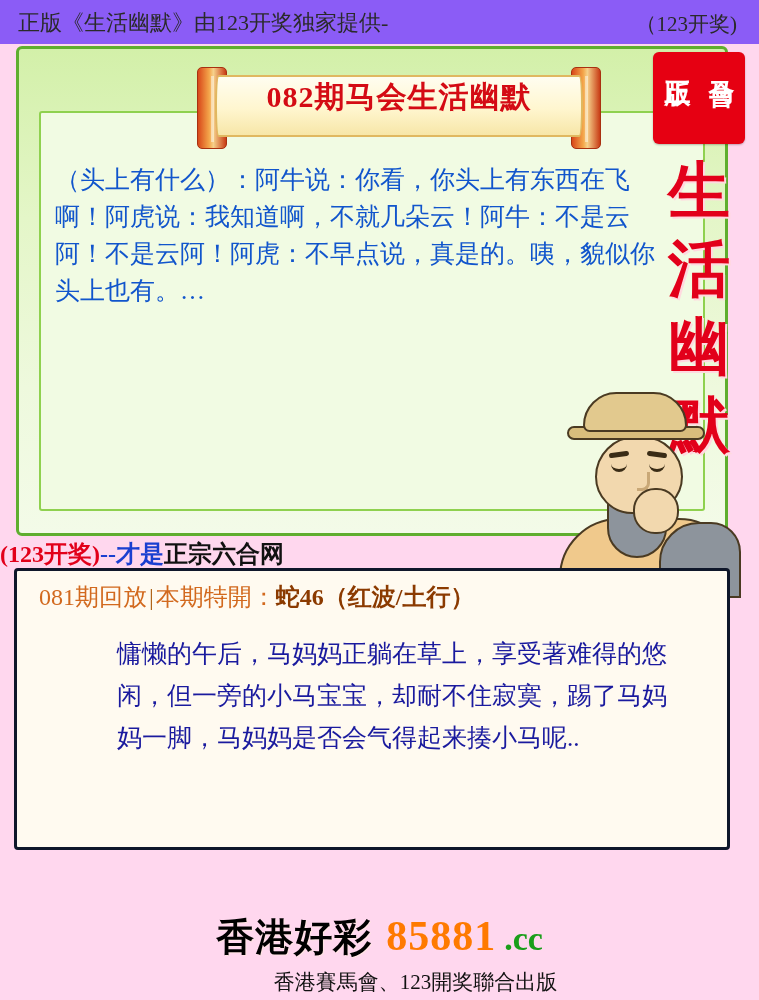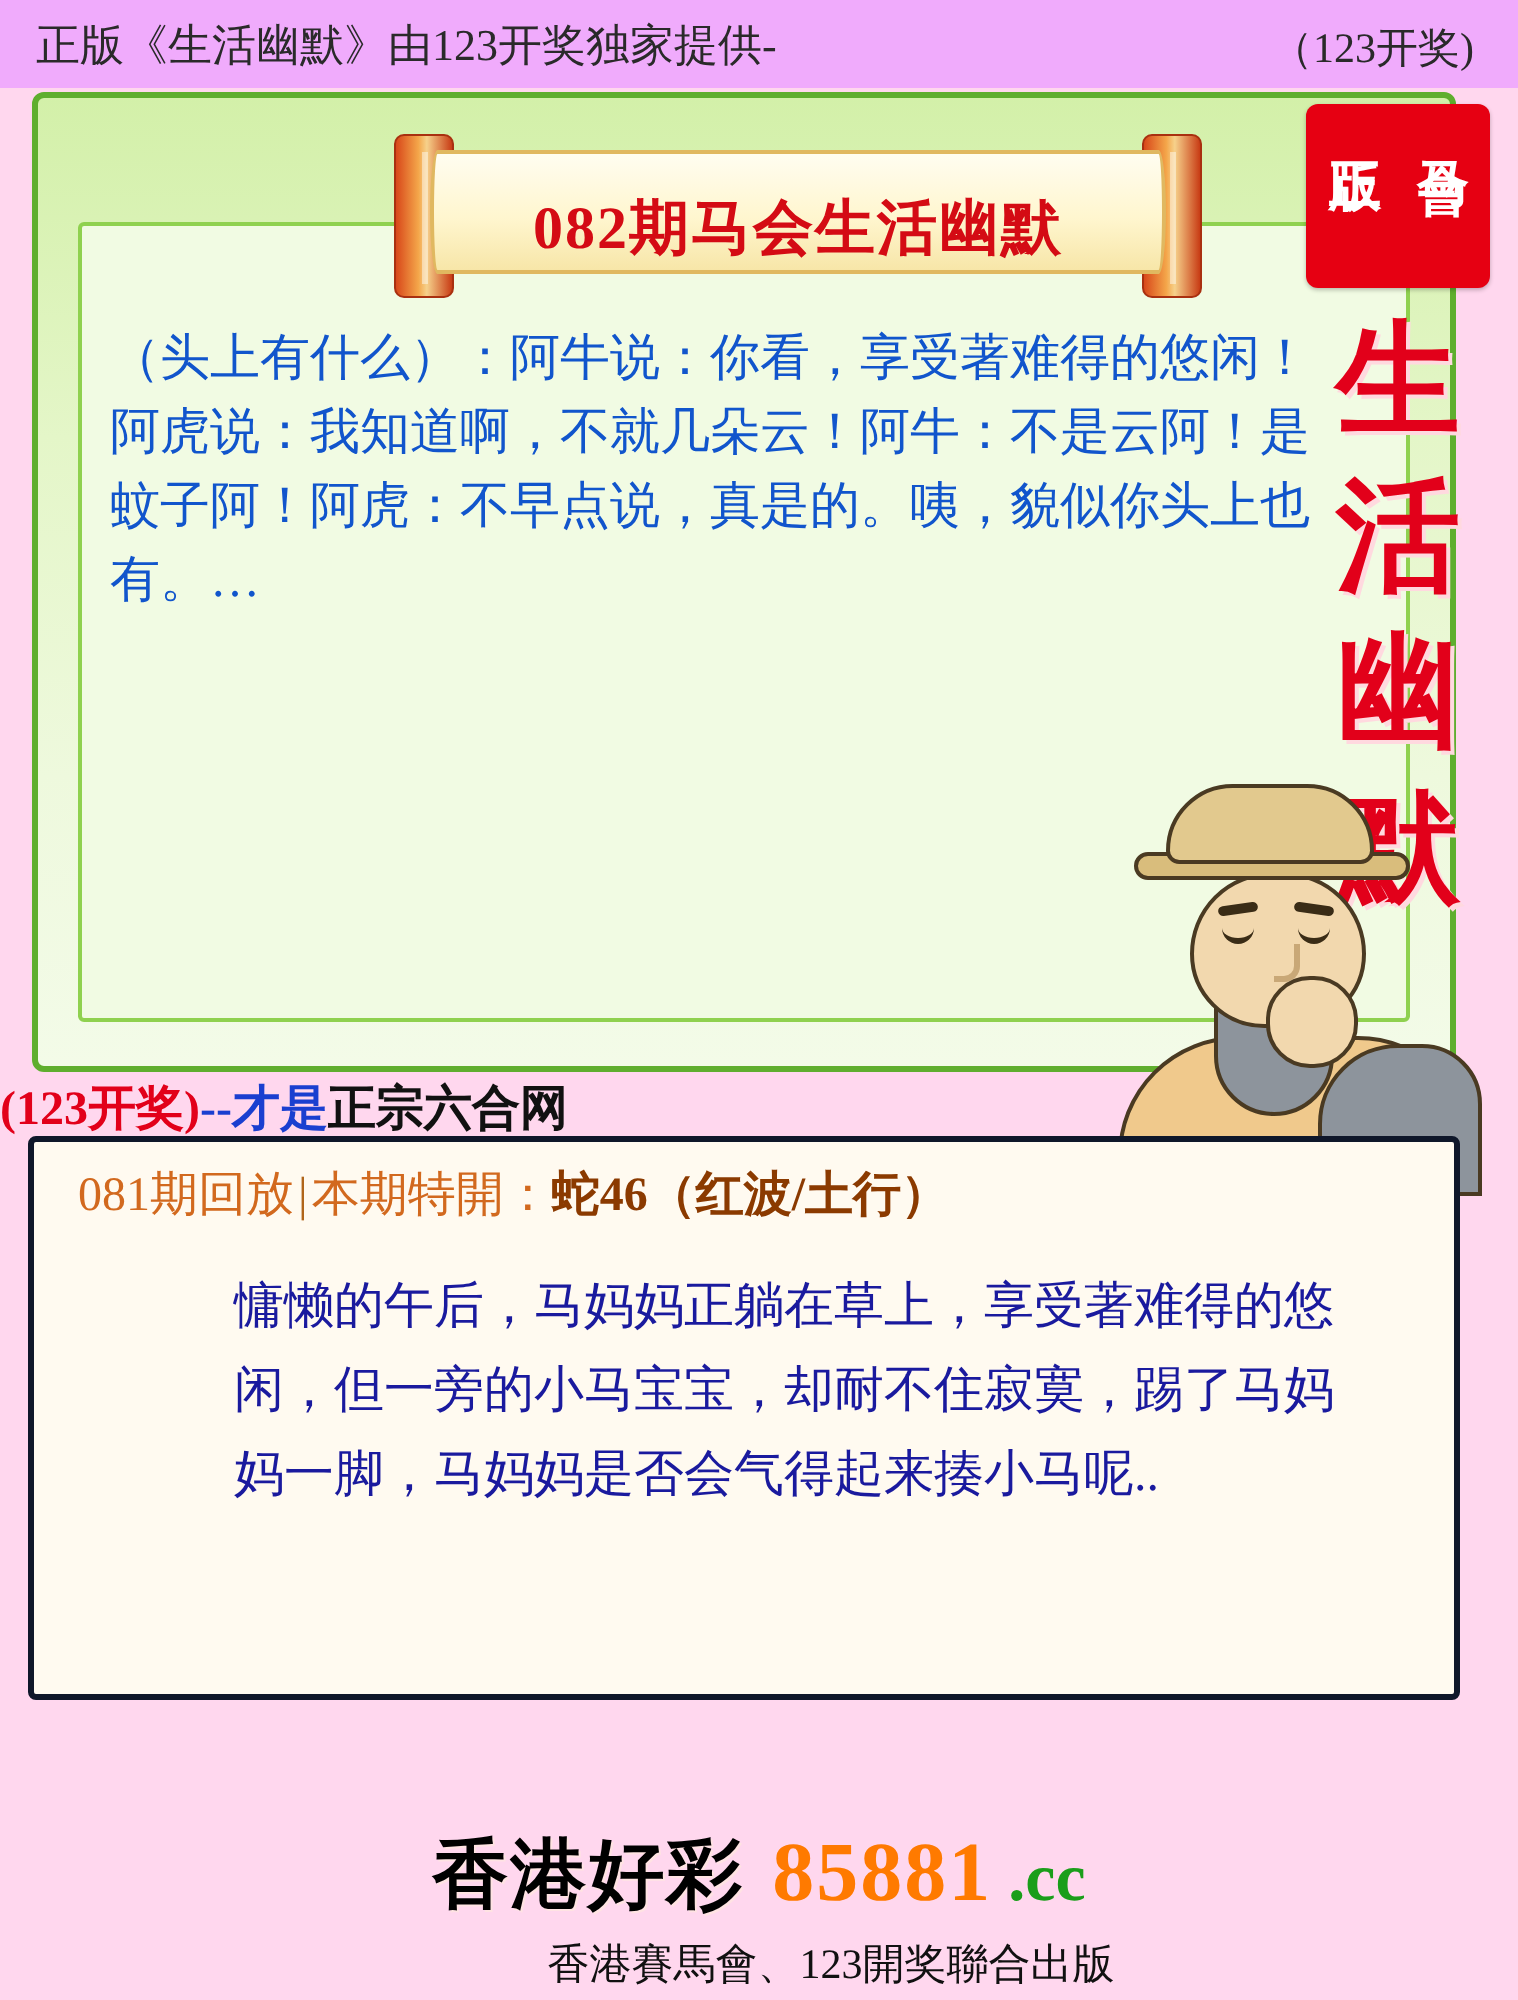--- a/index.html
+++ b/index.html
@@ -14,21 +14,21 @@
     overflow: hidden;
     position: relative;
   }
 
   
   .topbar {
     position: absolute;
     top: 0; left: 0;
     width: 759px;
     height: 44px;
-    background: #f0abfc;
+    background: #8b5cf6;
   }
   .topbar-left {
     position: absolute;
     left: 18px;
     top: 8px;
     font-size: 22px;
     color: #2a2a2a;
     letter-spacing: 0px;
     white-space: nowrap;
   }
@@ -99,21 +99,21 @@
     position: absolute;
     left: 26px;
     top: 12px;
     width: 368px;
     height: 62px;
     background: linear-gradient(to bottom, #fffdf0 0%, #fff6cf 55%, #f7e6a8 100%);
     border: 2px solid #e0b860;
     border-radius: 6px / 50px;
     box-sizing: border-box;
     display: flex;
-    align-items: flex-end;
+    align-items: flex-start;
     justify-content: center;
   }
   .scroll-title {
     font-size: 30px;
     font-weight: bold;
     color: #d40b14;
     letter-spacing: 1px;
     white-space: nowrap;
     font-family: "Liberation Serif", "DejaVu Serif", serif;
   }
@@ -367,21 +367,21 @@
   <div class="inner-white"></div>
 
   <div class="scroll-banner">
     <div class="scroll-rod left"></div>
     <div class="scroll-rod right"></div>
     <div class="scroll-paper">
       <div class="scroll-title">082期马会生活幽默</div>
     </div>
   </div>
 
-  <div class="joke-text">（头上有什么）：阿牛说：你看，享受著难得的悠闲！阿虎说：我知道啊，不就几朵云！阿牛：不是云阿！是蚊子阿！阿虎：不早点说，真是的。咦，貌似你头上也有。…</div>
+  <div class="joke-text">（头上有什么）：阿牛说：你看，你头上有东西在飞啊！阿虎说：我知道啊，不就几朵云！阿牛：不是云阿！不是云阿！阿虎：不早点说，真是的。咦，貌似你头上也有。…</div>
 </div>
 
 <div class="stamp">
   <div class="s-col a">正版</div>
   <div class="s-col b">马會</div>
 </div>
 
 <div class="vtitle">
   <span>生</span>
   <span>活</span>

